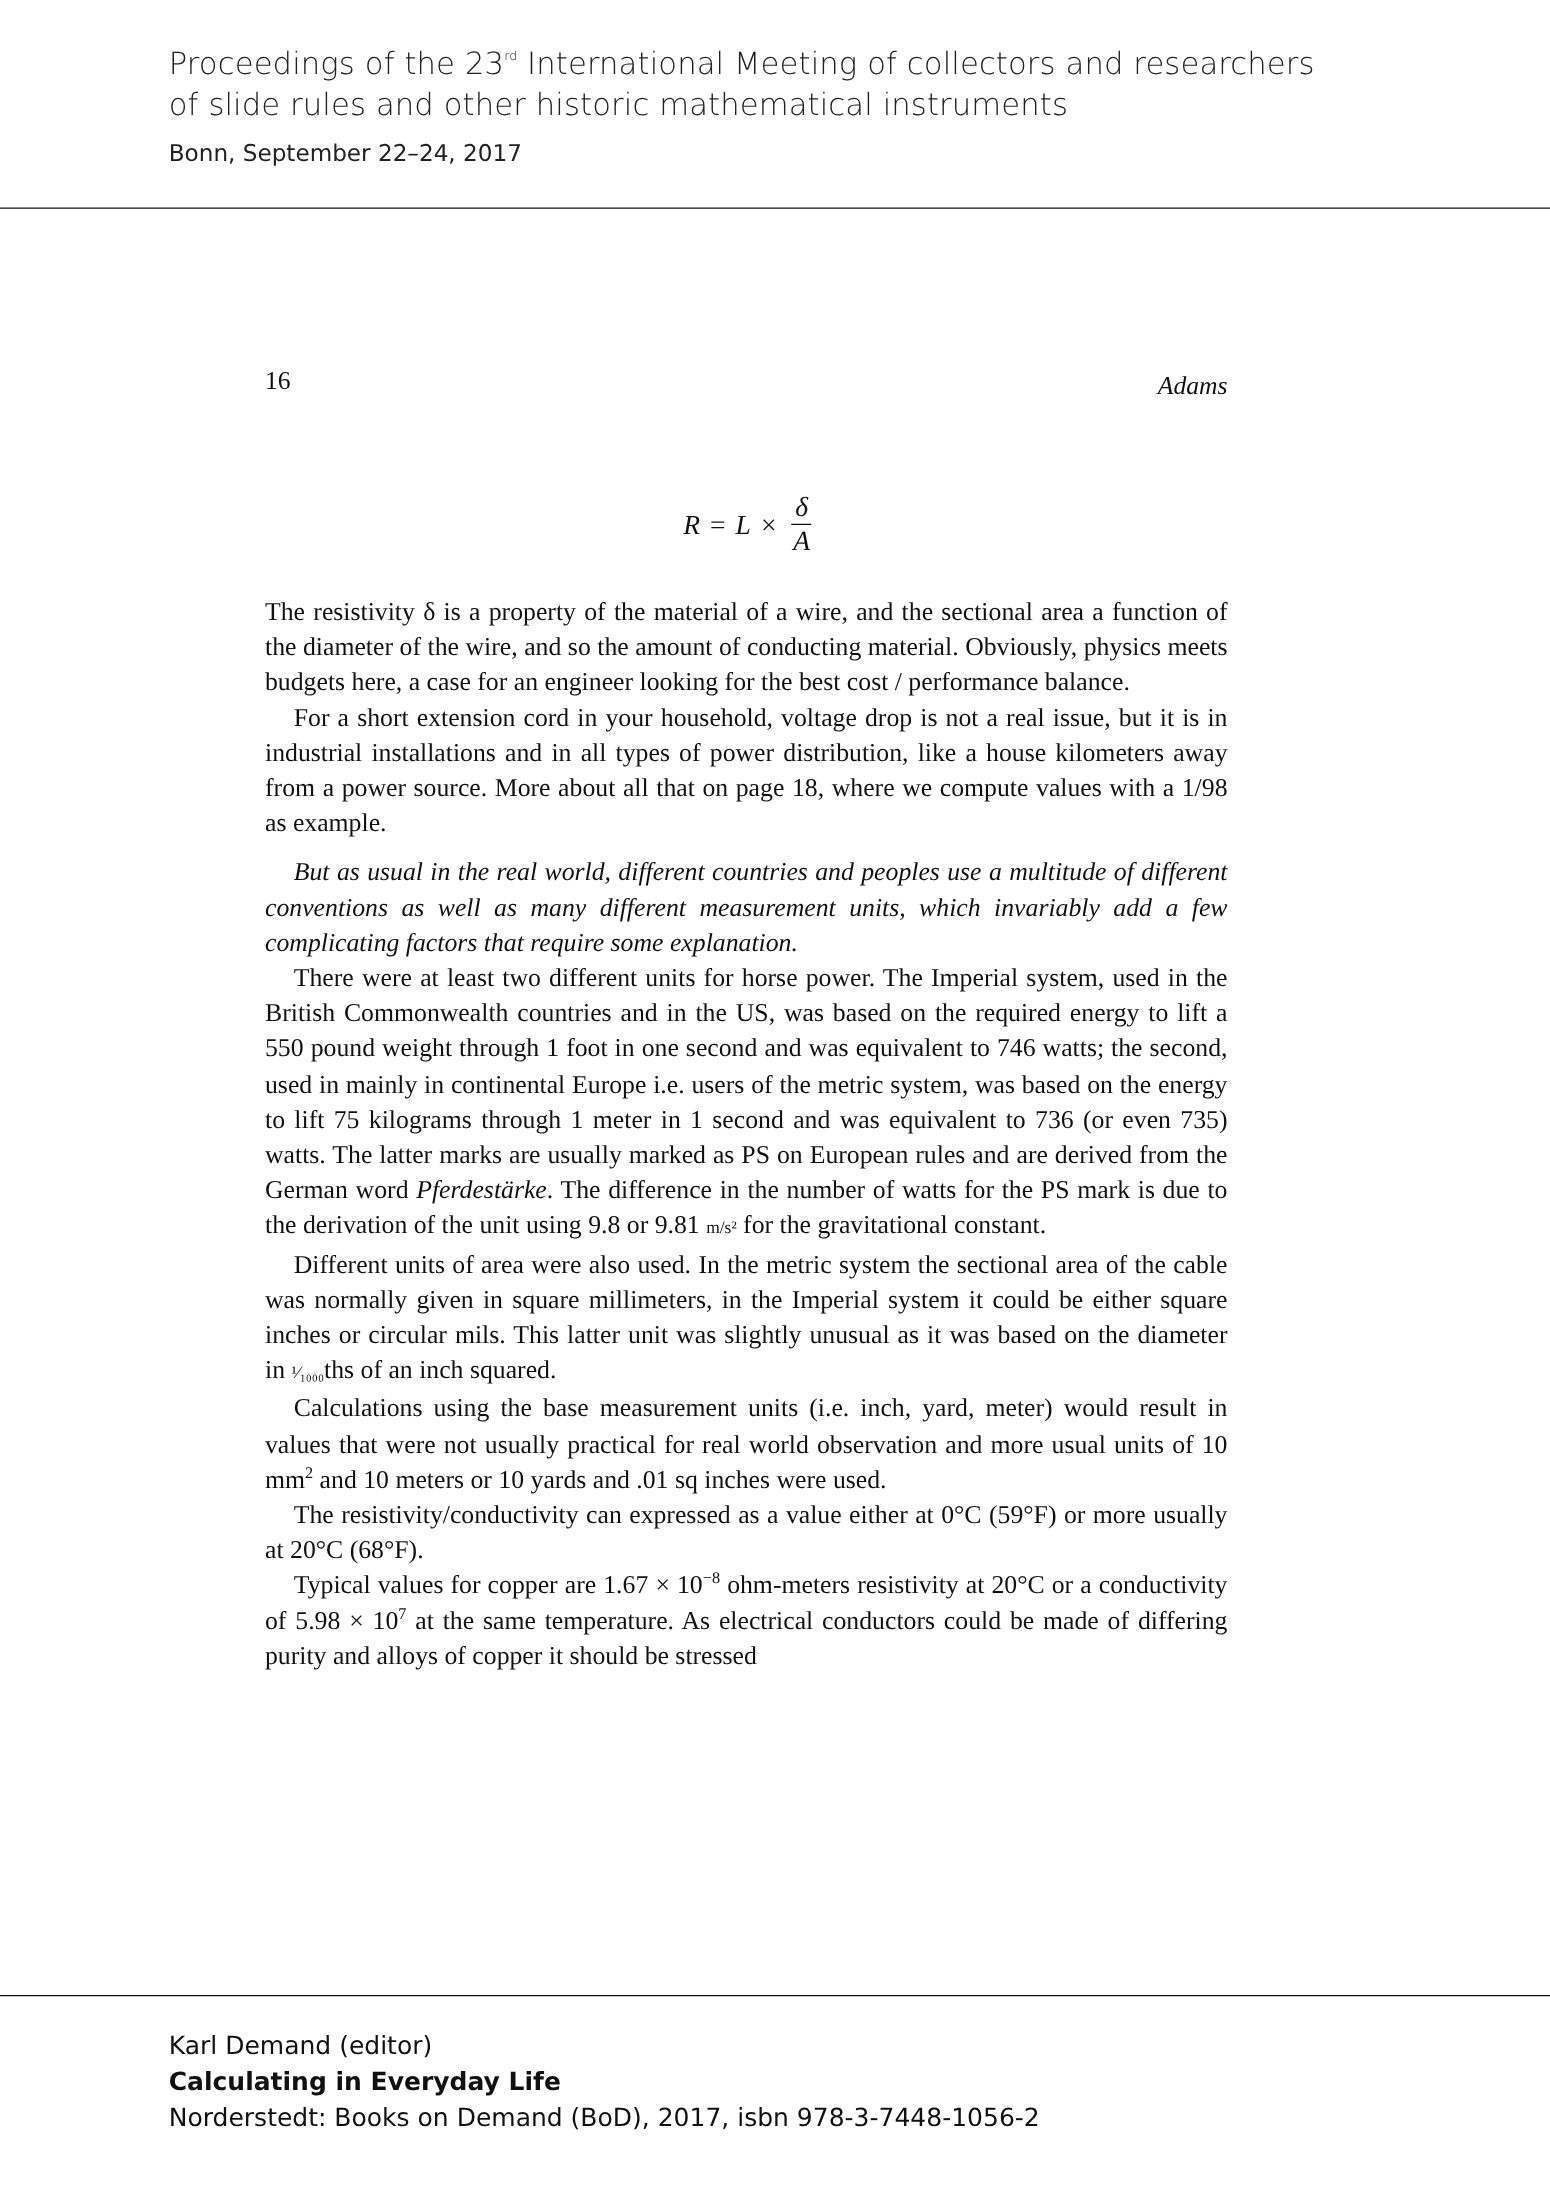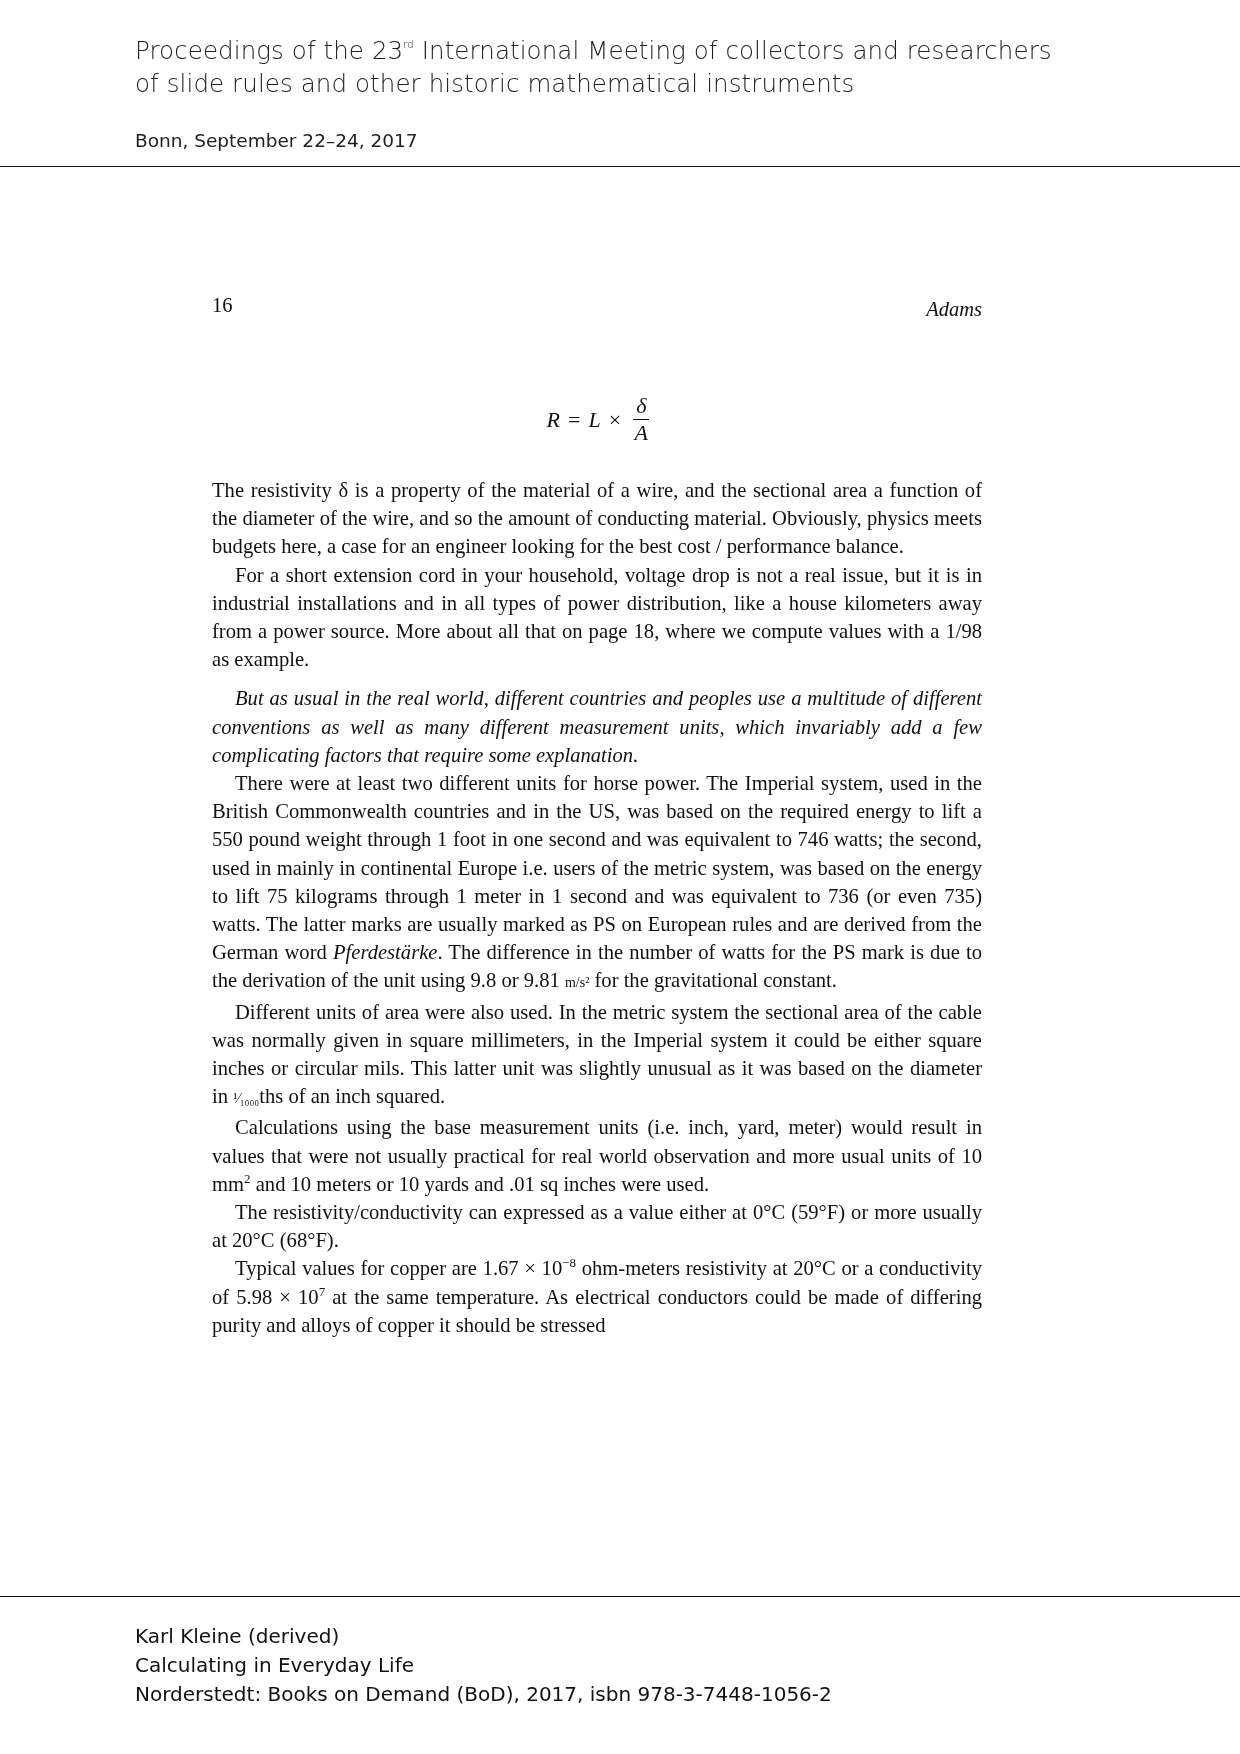--- a/index.html
+++ b/index.html
@@ -3,21 +3,21 @@
   <meta charset="utf-8">
   <style>
     html, body { margin: 0; padding: 0; background: #ffffff; }
     body { width: 1240px; height: 1754px; position: relative; overflow: hidden; color: #111; }
     .sans { font-family: "DejaVu Sans", "Liberation Sans", sans-serif; }
     .serif { font-family: "Liberation Serif", "DejaVu Serif", serif; }
 
     #hdr { position: absolute; left: 135px; top: 34px; width: 1000px; }
     #hdr .t1 { font-size: 24.5px; line-height: 33px; font-weight: 300; letter-spacing: 0.1px; color: #222; }
     #hdr .t1 sup { font-size: 10px; vertical-align: 11px; line-height: 0; }
-    #hdr .t2 { font-size: 18.5px; margin-top: 30px; color: #222; }
+    #hdr .t2 { font-size: 18.5px; margin-top: 13px; color: #222; }
     .rule { position: absolute; left: 0; width: 1240px; height: 0; border-top: 1.6px solid #111; }
     #rule-top { top: 166px; }
     #rule-bot { top: 1596px; }
 
     #runhead { position: absolute; left: 212px; top: 282px; width: 770px; font-size: 20.5px; }
     #runhead .pn { position: absolute; left: 0; top: 12px; }
     #runhead .au { position: absolute; right: 0; top: 16px; font-style: italic; }
 
     #eq { position: absolute; left: 0; top: 394px; width: 1196px; text-align: center; font-size: 22px; }
     #eq .inner { display: inline-flex; align-items: center; gap: 8px; }
@@ -27,21 +27,21 @@
     #eq .frac .den { line-height: 26px; }
 
     #body { position: absolute; left: 212px; top: 464px; width: 770px; font-size: 20.6px; line-height: 28.2px; text-align: justify; margin-top: 12px; }
     #body p { margin: 0; text-indent: 23px; }
     #body p.noindent { text-indent: 0; }
     #body p.gap { margin-top: 11px; font-style: italic; }
     #body sup { font-size: 13px; line-height: 0; vertical-align: 8px; }
     #body .small-frac { font-size: 14px; }
 
     #foot { position: absolute; left: 135px; top: 1622px; width: 1000px; font-size: 20px; line-height: 29px; color: #111; }
-    #foot .b { font-weight: normal; }
+    #foot .b { font-weight: bold; }
   </style>
 </head>
 <body>
 
 <div id="hdr" class="sans">
   <div class="t1">
     <span>Proceedings of the 23</span><sup>rd</sup><span> International Meeting of collectors and researchers</span><br>
     <span>of slide rules and other historic mathematical instruments</span>
   </div>
   <div class="t2">Bonn, September 22–24, 2017</div>
@@ -72,16 +72,16 @@
   <p class="gap">But as usual in the real world, different countries and peoples use a multitude of different conventions as well as many different measurement units, which invariably add a few complicating factors that require some explanation.</p>
   <p><span>There were at least two different units for horse power. The Imperial system, used in the British Commonwealth countries and in the US, was based on the required energy to lift a 550 pound weight through 1 foot in one second and was equivalent to 746 watts; the second, used in mainly in continental Europe i.e. users of the metric system, was based on the energy to lift 75 kilograms through 1 meter in 1 second and was equivalent to 736 (or even 735) watts. The latter marks are usually marked as PS on European rules and are derived from the German word</span> <i>Pferdestärke</i><span>. The difference in the number of watts for the PS mark is due to the derivation of the unit using 9.8 or 9.81 </span><span class="small-frac">m/s²</span><span> for the gravitational constant.</span></p>
   <p><span>Different units of area were also used. In the metric system the sectional area of the cable was normally given in square millimeters, in the Imperial system it could be either square inches or circular mils. This latter unit was slightly unusual as it was based on the diameter in</span> <span class="small-frac">¹⁄₁₀₀₀</span><span>ths of an inch squared.</span></p>
   <p><span>Calculations using the base measurement units (i.e. inch, yard, meter) would result in values that were not usually practical for real world observation and more usual units of 10 mm</span><sup>2</sup><span> and 10 meters or 10 yards and .01 sq inches were used.</span></p>
   <p>The resistivity/conductivity can expressed as a value either at 0°C (59°F) or more usually at 20°C (68°F).</p>
   <p><span>Typical values for copper are 1.67 × 10</span><sup>−8</sup><span> ohm-meters resistivity at 20°C or a conductivity of 5.98 × 10</span><sup>7</sup><span> at the same temperature. As electrical conductors could be made of differing purity and alloys of copper it should be stressed</span></p>
 </div>
 
 <div id="rule-bot" class="rule"></div>
 <div id="foot" class="sans">
-  <div>Karl Kleine (derived)</div>
+  <div>Karl Demand (editor)</div>
   <div class="b">Calculating in Everyday Life</div>
   <div>Norderstedt: Books on Demand (BoD), 2017, isbn 978-3-7448-1056-2</div>
 </div>
 
 </body></html>

